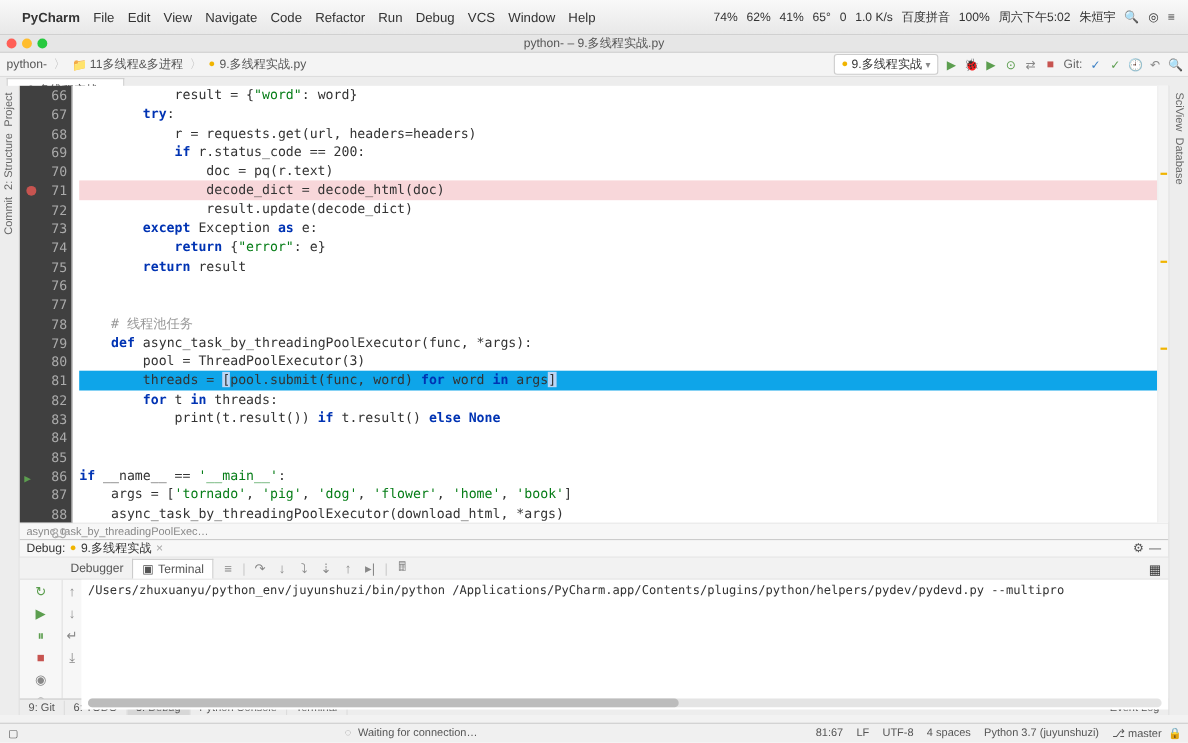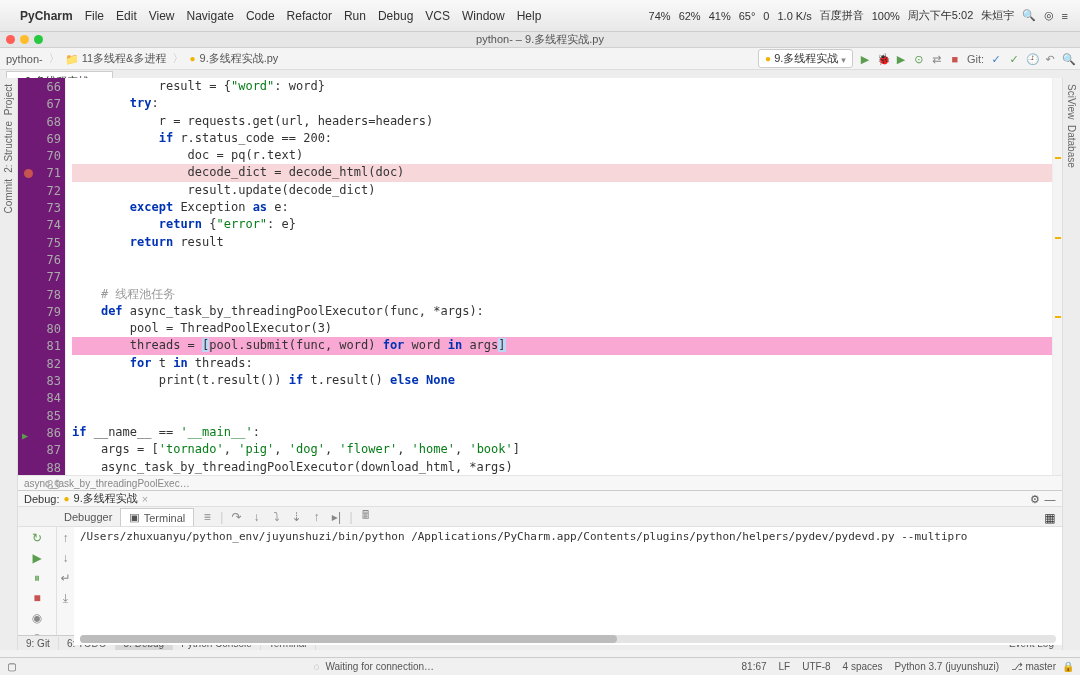--- a/index.html
+++ b/index.html
@@ -98,28 +98,28 @@
   border-left:1px solid #ddd;
 }
 .rightstrip .tw { writing-mode: vertical-rl; font-size:10px; color:#666; margin:6px auto; text-align:center; }
 
 .main {
   position:absolute;
   left:18px; right:18px; top:78px; bottom:25px;
   display:flex; flex-direction:column;
 }
 .editor-wrap { flex:1; display:flex; background:#fff; min-height:0; position:relative; }
-.gutter { width:48px; background:#701a75; border-right:1px solid #eee; font-family: Menlo, Consolas, monospace; font-size:12px; text-align:right; color:#aaa; padding-top:1px;}
+.gutter { width:48px; background:#404040; border-right:1px solid #eee; font-family: Menlo, Consolas, monospace; font-size:12px; text-align:right; color:#aaa; padding-top:1px;}
 .gutter .ln { height:17.3px; line-height:17.3px; padding-right:4px; position:relative;}
 .bp { width:9px; height:9px; border-radius:50%; background:#c75450; position:absolute; left:6px; top:4px;}
 .runmark { position:absolute; left:4px; color:#5c9e4f; font-size:10px; top:2px;}
 .code { flex:1; font-family: Menlo, Consolas, monospace; font-size:12px; line-height:17.3px; white-space:pre; overflow:hidden; padding-left:6px; position:relative;}
 .code .line { height:17.3px; }
 .hl-bp { background:#f8d7da; }
-.hl-caret { background:#f9a8d4; }
+.hl-caret { background:#0ea5e9; }
 .kw { color:#0033b3; font-weight:bold; }
 .str { color:#067d17; }
 .cmt { color:#999; }
 .bracket-hl { background:#bcd6f5; }
 .minimap { width:10px; background:#f4f4f4; border-left:1px solid #eee; position:relative;}
 .minimap .mk { position:absolute; left:2px; width:6px; height:2px; background:#f0b400;}
 .crumb-bottom { height:15px; background:#f7f7f7; border-top:1px solid #e5e5e5; font-size:10px; color:#888; padding-left:6px; line-height:15px;}
 
 .debug {
   height:145px;

